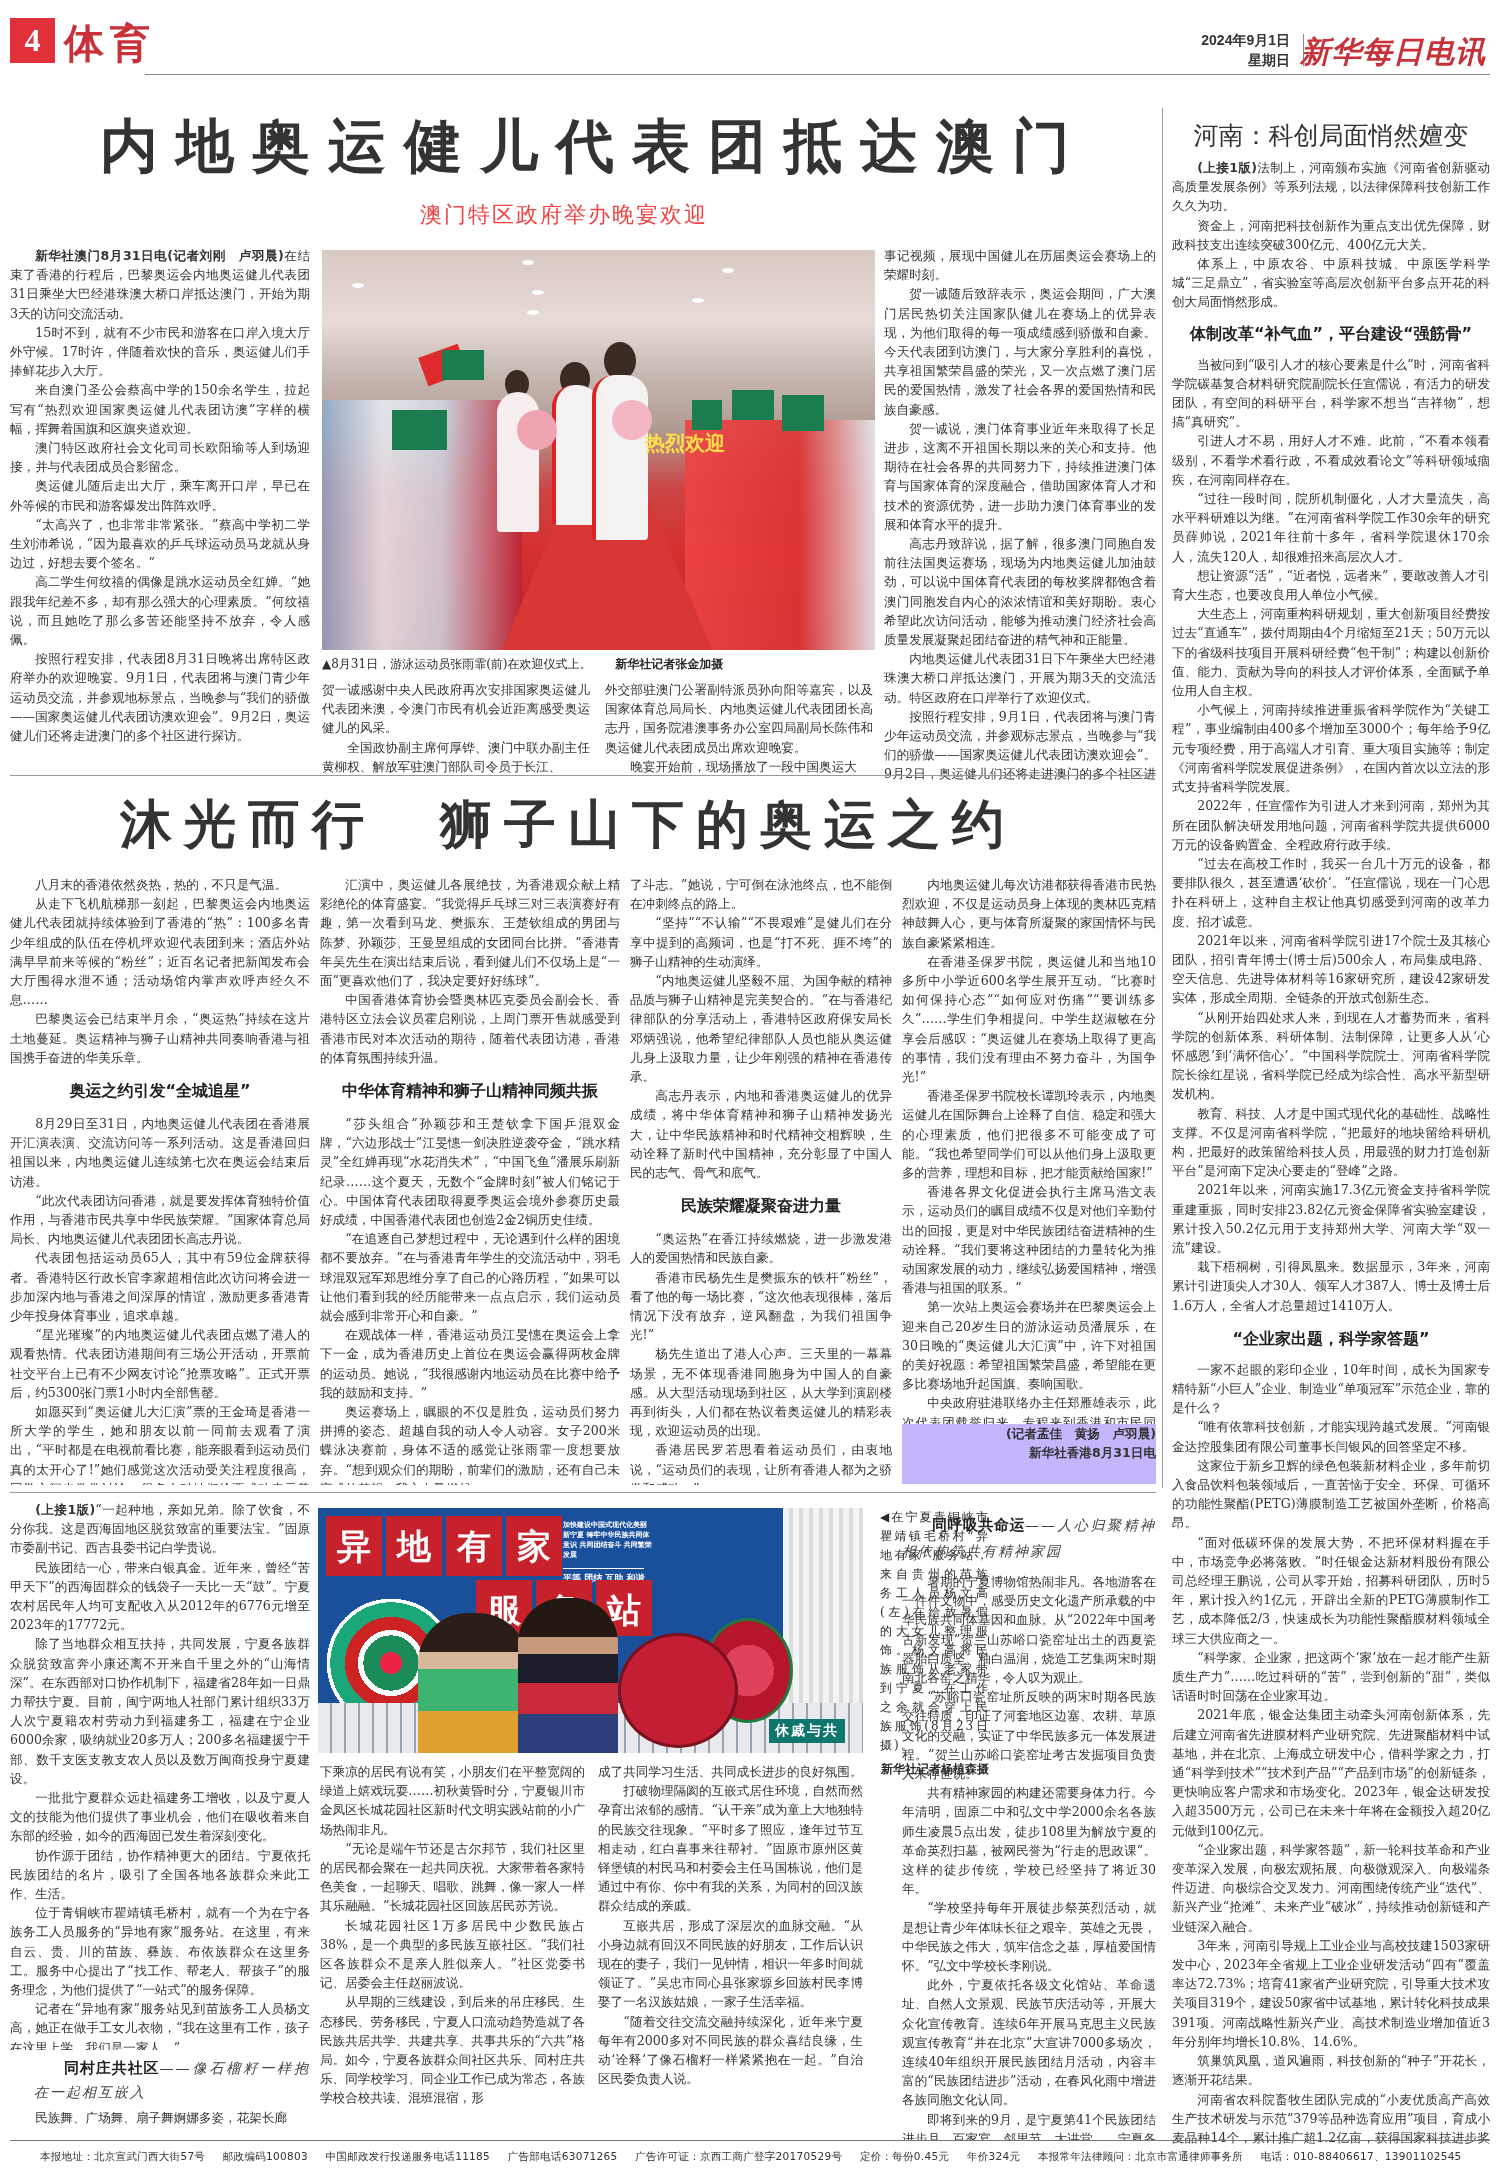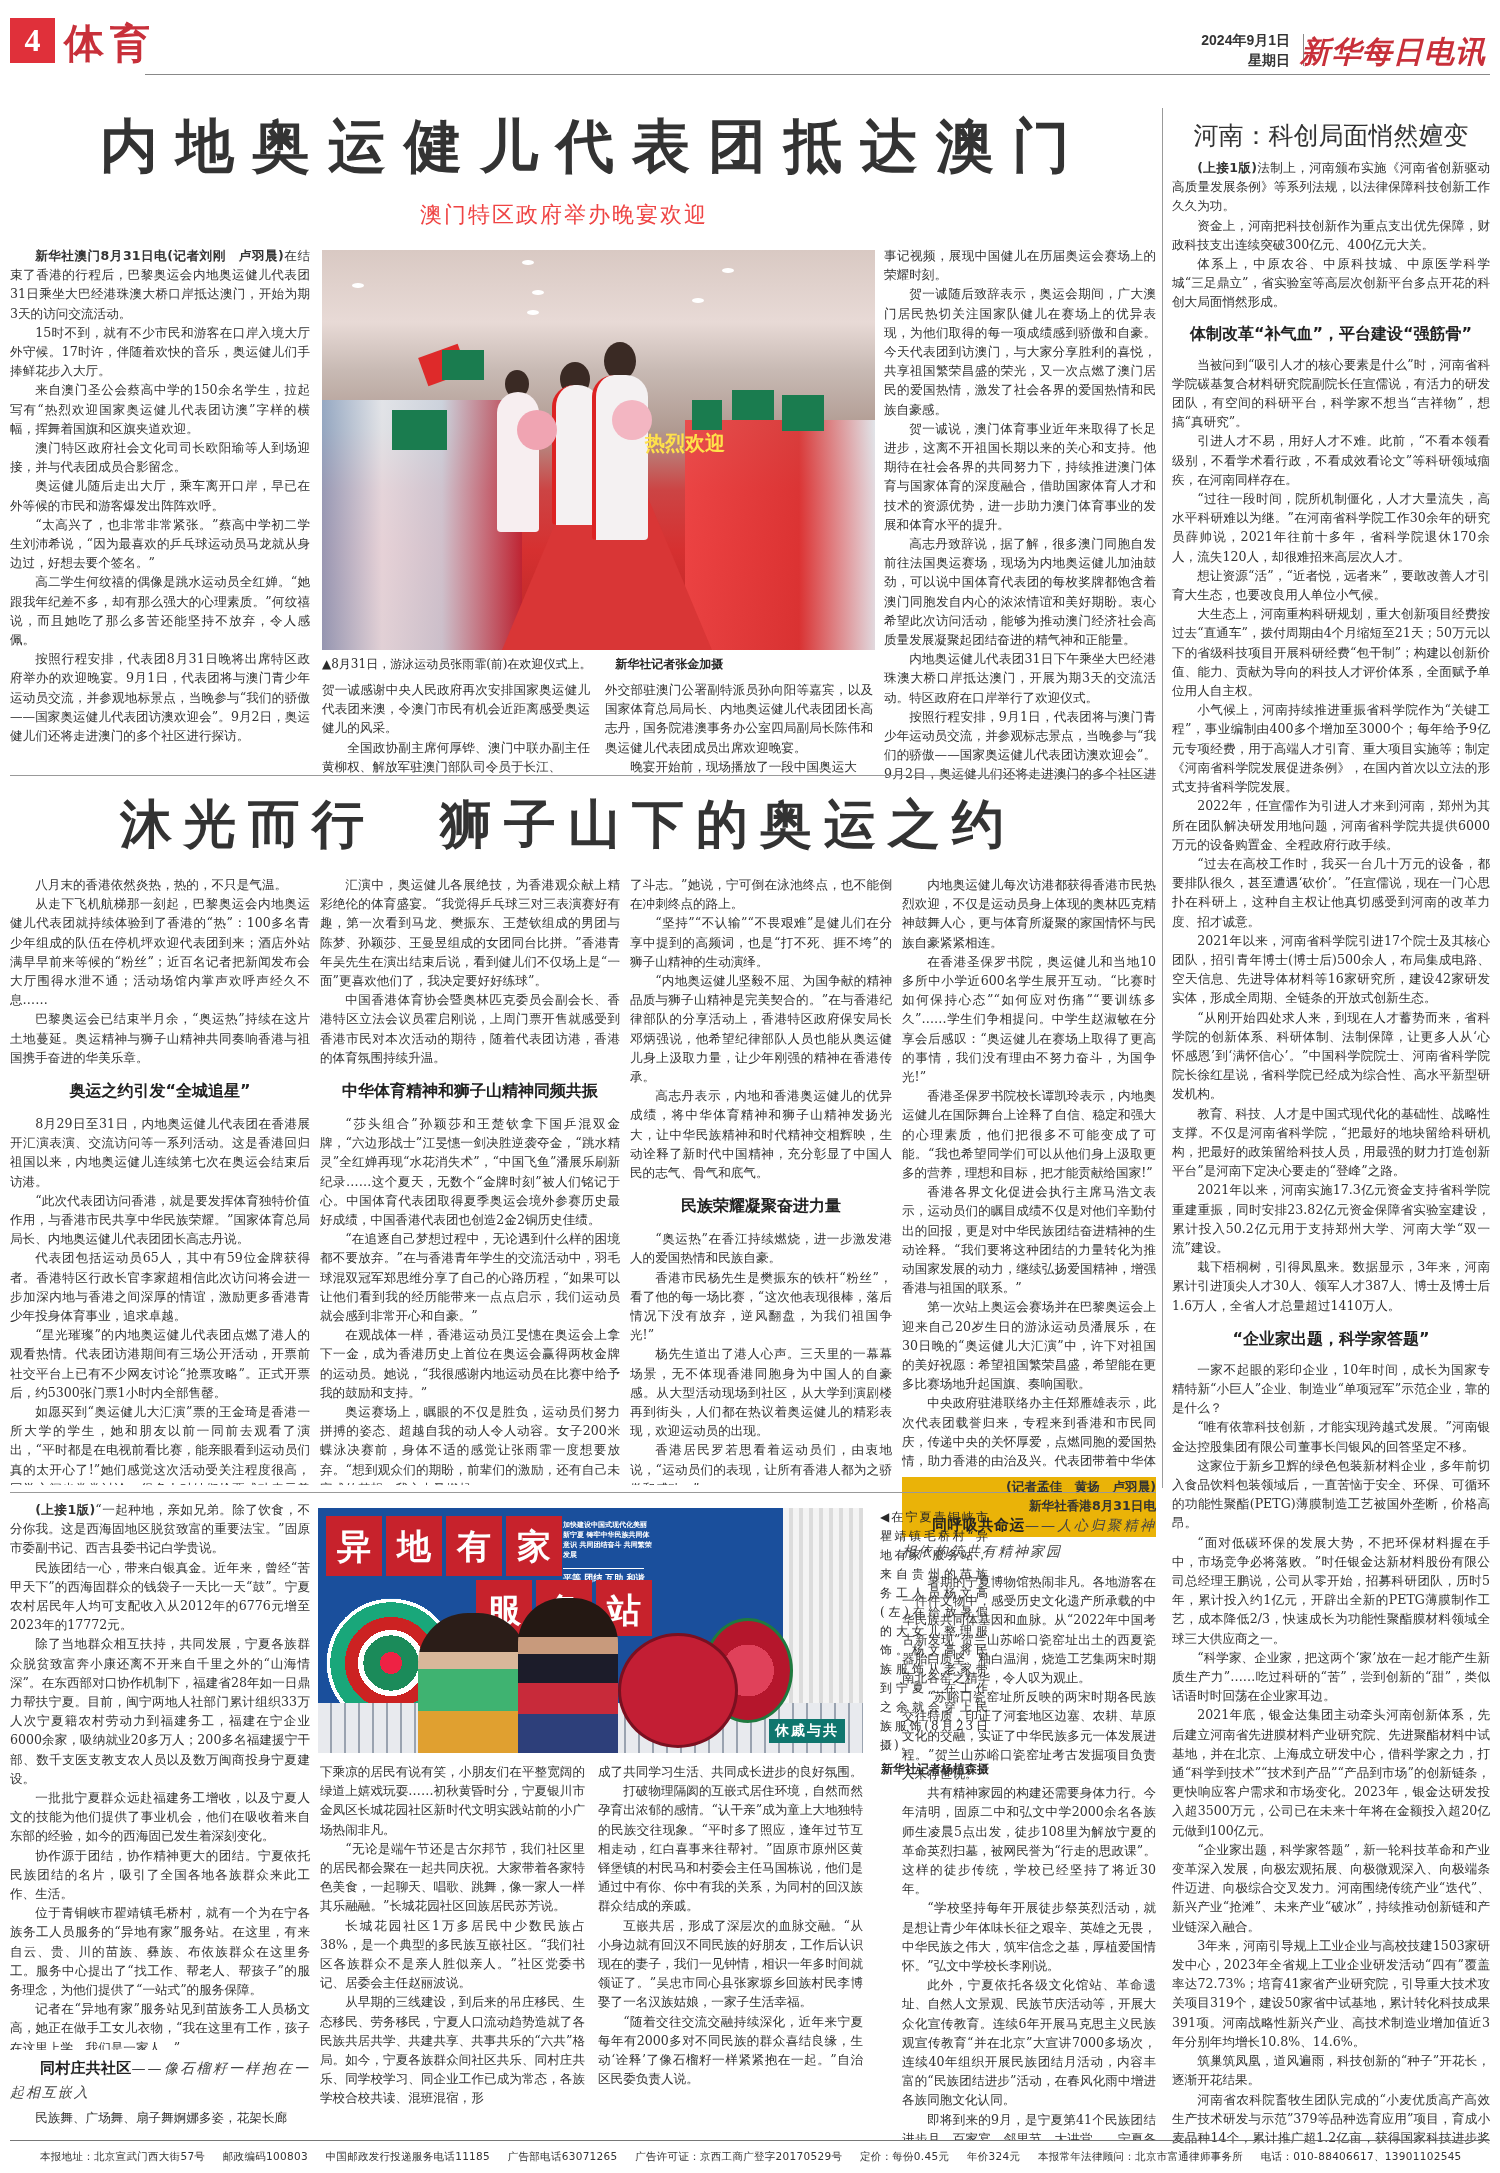--- a/index.html
+++ b/index.html
@@ -198,21 +198,21 @@
 </div>
 <div class="col" style="left:902px; top:875px; width:254px; height:596px;">
   <p>内地奥运健儿每次访港都获得香港市民热烈欢迎，不仅是运动员身上体现的奥林匹克精神鼓舞人心，更与体育所凝聚的家国情怀与民族自豪紧紧相连。</p>
   <p>在香港圣保罗书院，奥运健儿和当地10多所中小学近600名学生展开互动。“比赛时如何保持心态”“如何应对伤痛”“要训练多久”……学生们争相提问。中学生赵淑敏在分享会后感叹：“奥运健儿在赛场上取得了更高的事情，我们没有理由不努力奋斗，为国争光!”</p>
   <p>香港圣保罗书院校长谭凯玲表示，内地奥运健儿在国际舞台上诠释了自信、稳定和强大的心理素质，他们把很多不可能变成了可能。“我也希望同学们可以从他们身上汲取更多的营养，理想和目标，把才能贡献给国家!”</p>
   <p>香港各界文化促进会执行主席马浩文表示，运动员们的瞩目成绩不仅是对他们辛勤付出的回报，更是对中华民族团结奋进精神的生动诠释。“我们要将这种团结的力量转化为推动国家发展的动力，继续弘扬爱国精神，增强香港与祖国的联系。”</p>
   <p>第一次站上奥运会赛场并在巴黎奥运会上迎来自己20岁生日的游泳运动员潘展乐，在30日晚的“奥运健儿大汇演”中，许下对祖国的美好祝愿：希望祖国繁荣昌盛，希望能在更多比赛场地升起国旗、奏响国歌。</p>
   <p>中央政府驻港联络办主任郑雁雄表示，此次代表团载誉归来，专程来到香港和市民同庆，传递中央的关怀厚爱，点燃同胞的爱国热情，助力香港的由治及兴。代表团带着中华体育精神如约而至，以体育精神助推发展动能，为新阶段香港推进高质量发展注入了强大信心和澎湃动力。</p>
 
 </div>
-<div class="col" style="left:902px; top:1477px; width:254px; height:60px; background:#eab308;">
+<div class="col" style="left:902px; top:1424px; width:254px; height:60px; background:#c4b5fd;">
   <p style="text-align:right;"><b>(记者孟佳　黄扬　卢羽晨)</b></p>
   <p class="noind" style="text-align:right;"><b>新华社香港8月31日电</b></p>
 </div>
 
 <div class="hrule" style="left:10px; top:1492px; width:1146px;"></div>
 
 <div class="col" style="left:1172px; top:119px; width:318px; height:2030px;">
   <div class="right-title" style="margin-bottom:6px;">河南：科创局面悄然嬗变</div>
   <p><b>(上接1版)</b><span>法制上，河南颁布实施《河南省创新驱动高质量发展条例》等系列法规，以法律保障科技创新工作久久为功。</span></p>
   <p>资金上，河南把科技创新作为重点支出优先保障，财政科技支出连续突破300亿元、400亿元大关。</p>
@@ -248,21 +248,21 @@
 <div class="col" style="left:10px; top:1500px; width:300px; height:550px;">
   <p><b>(上接1版)</b><span>“一起种地，亲如兄弟。除了饮食，不分你我。这是西海固地区脱贫致富的重要法宝。”固原市委副书记、西吉县委书记白学贵说。</span></p>
   <p>民族团结一心，带来白银真金。近年来，曾经“苦甲天下”的西海固群众的钱袋子一天比一天“鼓”。宁夏农村居民年人均可支配收入从2012年的6776元增至2023年的17772元。</p>
   <p>除了当地群众相互扶持，共同发展，宁夏各族群众脱贫致富奔小康还离不开来自千里之外的“山海情深”。在东西部对口协作机制下，福建省28年如一日鼎力帮扶宁夏。目前，闽宁两地人社部门累计组织33万人次宁夏籍农村劳动力到福建务工，福建在宁企业6000余家，吸纳就业20多万人；200多名福建援宁干部、数千支医支教支农人员以及数万闽商投身宁夏建设。</p>
   <p>一批批宁夏群众远赴福建务工增收，以及宁夏人文的技能为他们提供了事业机会，他们在吸收着来自东部的经验，如今的西海固已发生着深刻变化。</p>
   <p>协作源于团结，协作精神更大的团结。宁夏依托民族团结的名片，吸引了全国各地各族群众来此工作、生活。</p>
   <p>位于青铜峡市瞿靖镇毛桥村，就有一个为在宁各族务工人员服务的“异地有家”服务站。在这里，有来自云、贵、川的苗族、彝族、布依族群众在这里务工。服务中心提出了“找工作、帮老人、帮孩子”的服务理念，为他们提供了“一站式”的服务保障。</p>
   <p>记者在“异地有家”服务站见到苗族务工人员杨文高，她正在做手工女儿衣物，“我在这里有工作，孩子在这里上学，我们是一家人。”</p>
 </div>
 <div class="col" style="left:10px; top:2056px; width:300px; height:80px; background:#fff;">
-  <div class="sub-h-ital" style="text-indent:2em; line-height:24px;">
+  <div class="sub-h-ital" style="text-indent:2em; line-height:24px;margin-left:24px;">
     <span>同村庄共社区</span><i>——像石榴籽一样抱在一起相互嵌入</i>
   </div>
   <p style="margin-top:4px;">民族舞、广场舞、扇子舞婀娜多姿，花架长廊</p>
 </div>
 
 <div class="photo photo2">
   <div class="sign-box" style="left:8px;top:8px;width:56px;height:60px;">
       <span>异</span>
     </div>
   <div class="sign-box" style="left:68px;top:8px;width:56px;height:60px;">

